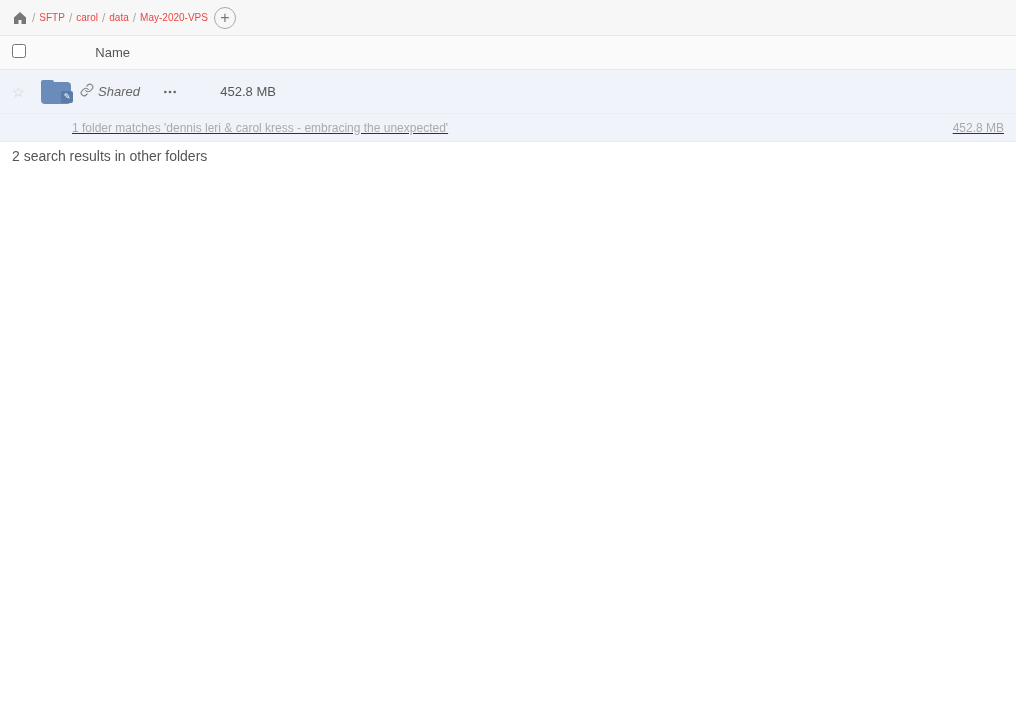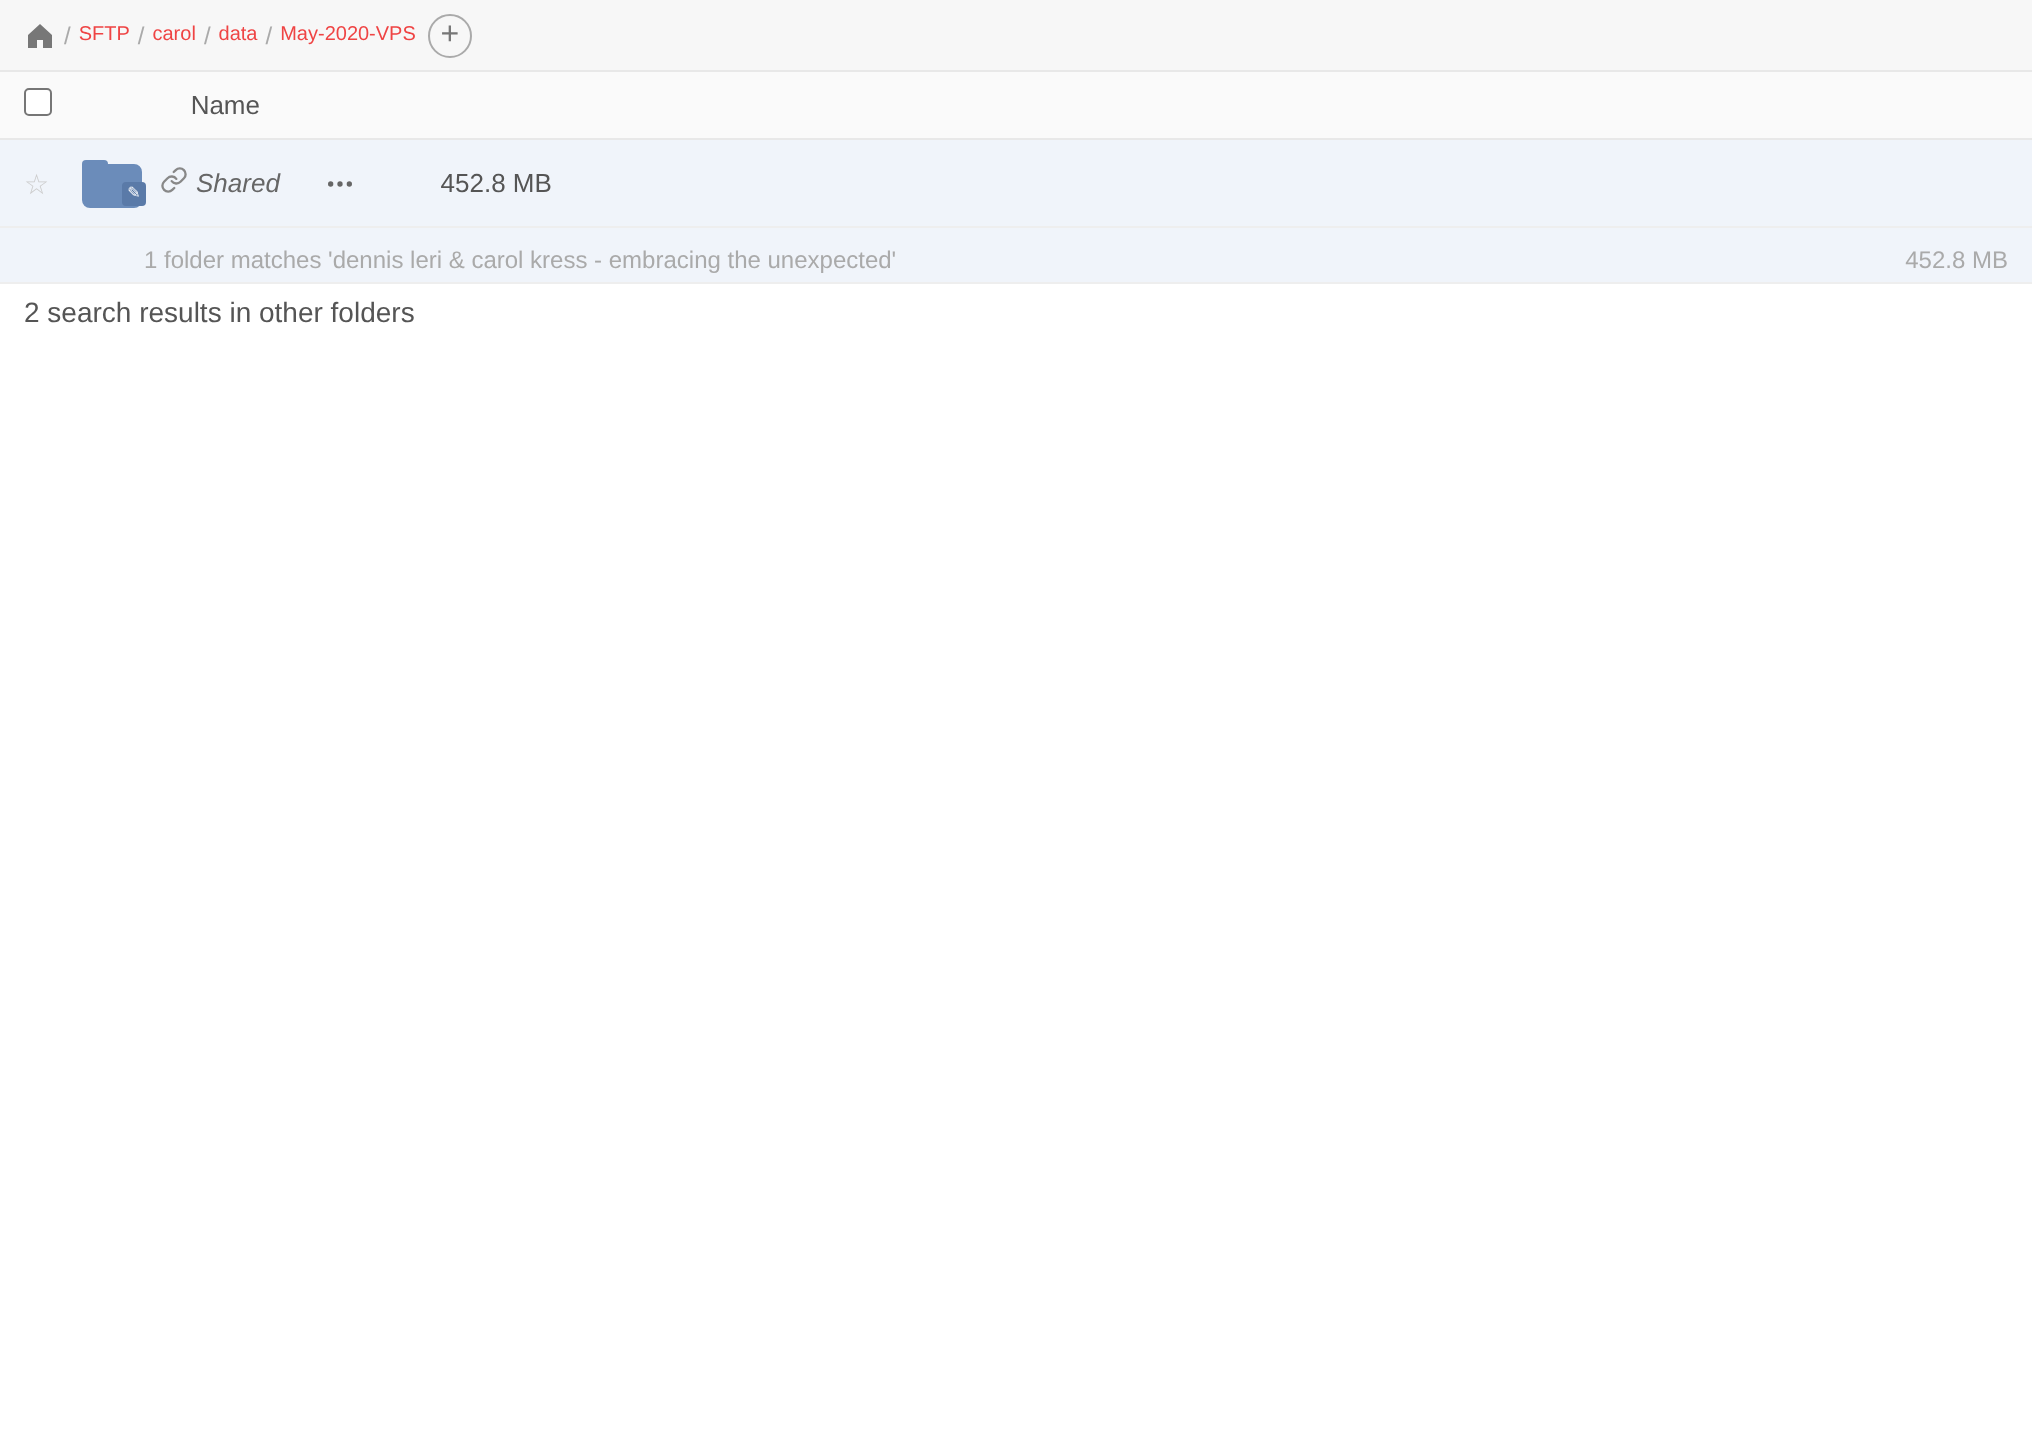--- a/index.html
+++ b/index.html
@@ -171,25 +171,26 @@
     .file-size {
       width: 80px;
       text-align: right;
       font-size: 13px;
       color: #555;
     }
 
     
     .sub-info-row {
       display: flex;
-      align-items: flex-end;
+      align-items: center;
       padding: 4px 12px 4px 72px;
       height: 28px;
       border-bottom: 1px solid #eee;
       background: #f0f4fa;
+      text-decoration: underline;
     }
     .sub-info-text {
       flex: 1;
       font-size: 12px;
       color: #aaa;
     }
     .sub-info-size {
       font-size: 12px;
       color: #aaa;
       width: 80px;

